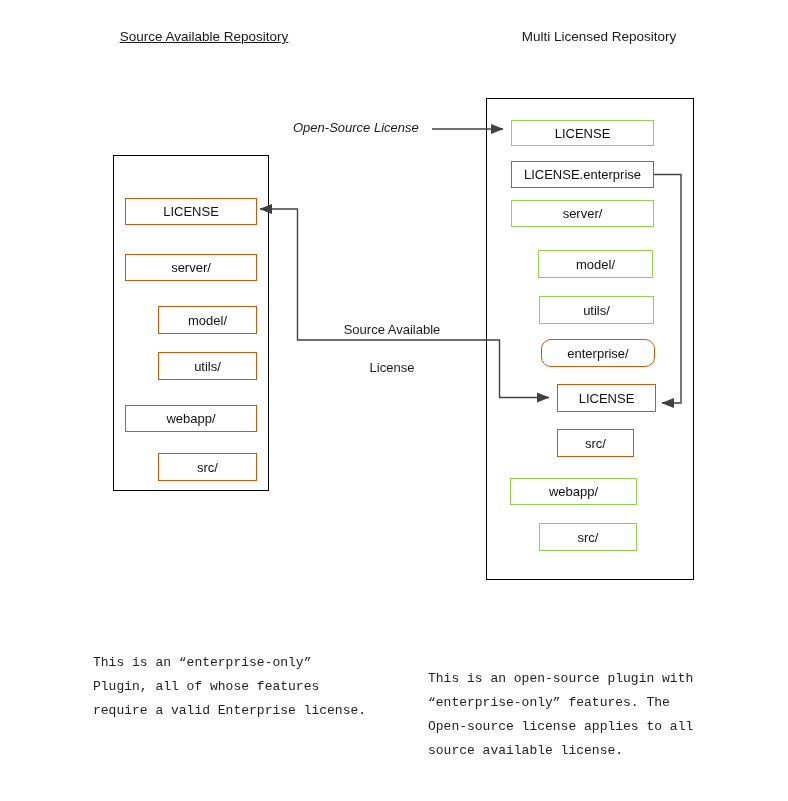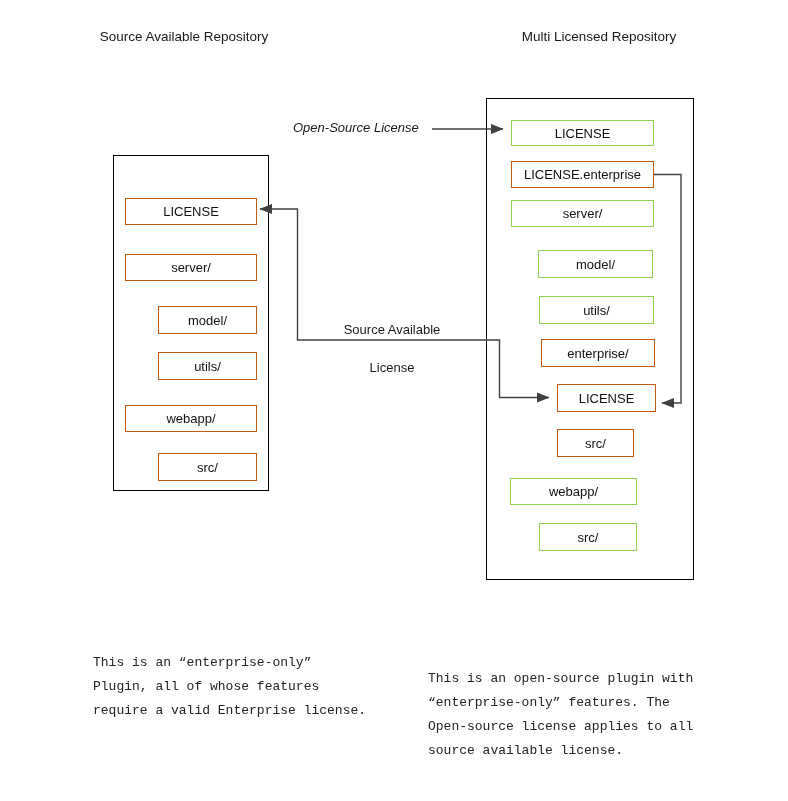--- a/index.html
+++ b/index.html
@@ -64,41 +64,41 @@
     color:#222;
     white-space:nowrap;
   }
   .note-line{white-space:nowrap;}
 </style>
 </head>
 <body>
 
 <div class="canvas">
 
-  <div class="repo-title" style="left:184px;">Source Available Repository</div>
+  <div class="repo-title" style="left:204px;text-decoration:underline;">Source Available Repository</div>
   <div class="repo-title" style="left:599px;">Multi Licensed Repository</div>
 
   <div class="frame" style="left:113px;top:155px;width:156px;height:336px;"></div>
   <div class="frame" style="left:486px;top:98px;width:208px;height:482px;"></div>
 
   <div class="boxes-layer">
       <div class="fbox" style="left: 125px; top: 198px; width: 132px; height: 27px; border-color: rgb(197, 90, 17);">LICENSE</div>
       <div class="fbox" style="left: 125px; top: 254px; width: 132px; height: 27px; border-color: rgb(197, 90, 17);">server/</div>
       <div class="fbox" style="left: 158px; top: 306px; width: 99px; height: 28px; border-color: rgb(197, 90, 17);">model/</div>
       <div class="fbox" style="left: 158px; top: 352px; width: 99px; height: 28px; border-color: rgb(197, 90, 17);">utils/</div>
       <div class="fbox" style="left: 125px; top: 405px; width: 132px; height: 27px; border-color: rgb(197, 90, 17);">webapp/</div>
       <div class="fbox" style="left: 158px; top: 453px; width: 99px; height: 28px; border-color: rgb(197, 90, 17);">src/</div>
     </div>
   <div class="boxes-layer">
       <div class="fbox" style="left: 511px; top: 120px; width: 143px; height: 26px; border-color: rgb(146, 208, 80);">LICENSE</div>
       <div class="fbox" style="left: 511px; top: 161px; width: 143px; height: 27px; border-color: rgb(197, 90, 17);">LICENSE.enterprise</div>
       <div class="fbox" style="left: 511px; top: 200px; width: 143px; height: 27px; border-color: rgb(146, 208, 80);">server/</div>
       <div class="fbox" style="left: 538px; top: 250px; width: 115px; height: 28px; border-color: rgb(146, 208, 80);">model/</div>
       <div class="fbox" style="left: 539px; top: 296px; width: 115px; height: 28px; border-color: rgb(146, 208, 80);">utils/</div>
-      <div class="fbox" style="left: 541px; top: 339px; width: 114px; height: 28px; border-color: rgb(197, 90, 17);">enterprise/</div>
+      <div class="fbox" style="left: 541px; top: 339px; width: 114px; height: 28px; border-color: rgb(197, 90, 17); border-radius: 10px;">enterprise/</div>
       <div class="fbox" style="left: 557px; top: 384px; width: 99px; height: 28px; border-color: rgb(197, 90, 17);">LICENSE</div>
       <div class="fbox" style="left: 557px; top: 429px; width: 77px; height: 28px; border-color: rgb(197, 90, 17);">src/</div>
       <div class="fbox" style="left: 510px; top: 478px; width: 127px; height: 27px; border-color: rgb(146, 208, 80);">webapp/</div>
       <div class="fbox" style="left: 539px; top: 523px; width: 98px; height: 28px; border-color: rgb(146, 208, 80);">src/</div>
     </div>
 
   <svg class="connector-layer" width="788" height="801" viewBox="0 0 788 801">
     <defs>
       <marker id="arr" viewBox="0 0 10 8" refX="9.5" refY="4" markerWidth="9" markerHeight="7.5" orient="auto-start-reverse">
         <path d="M0,0 L10,4 L0,8 Z" class="arrhead" fill="#404040"></path>

